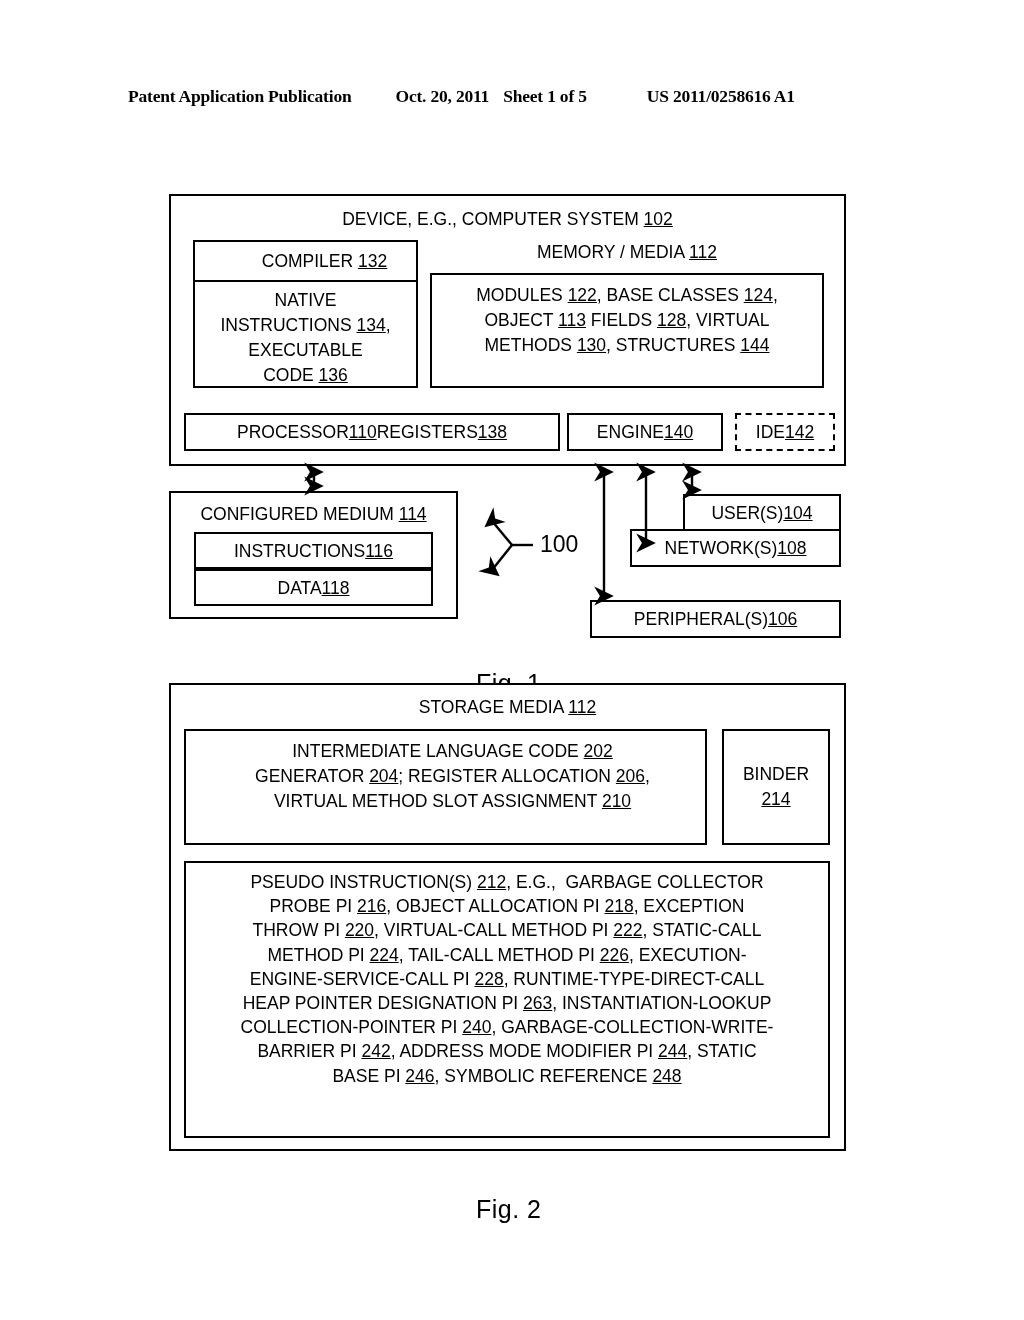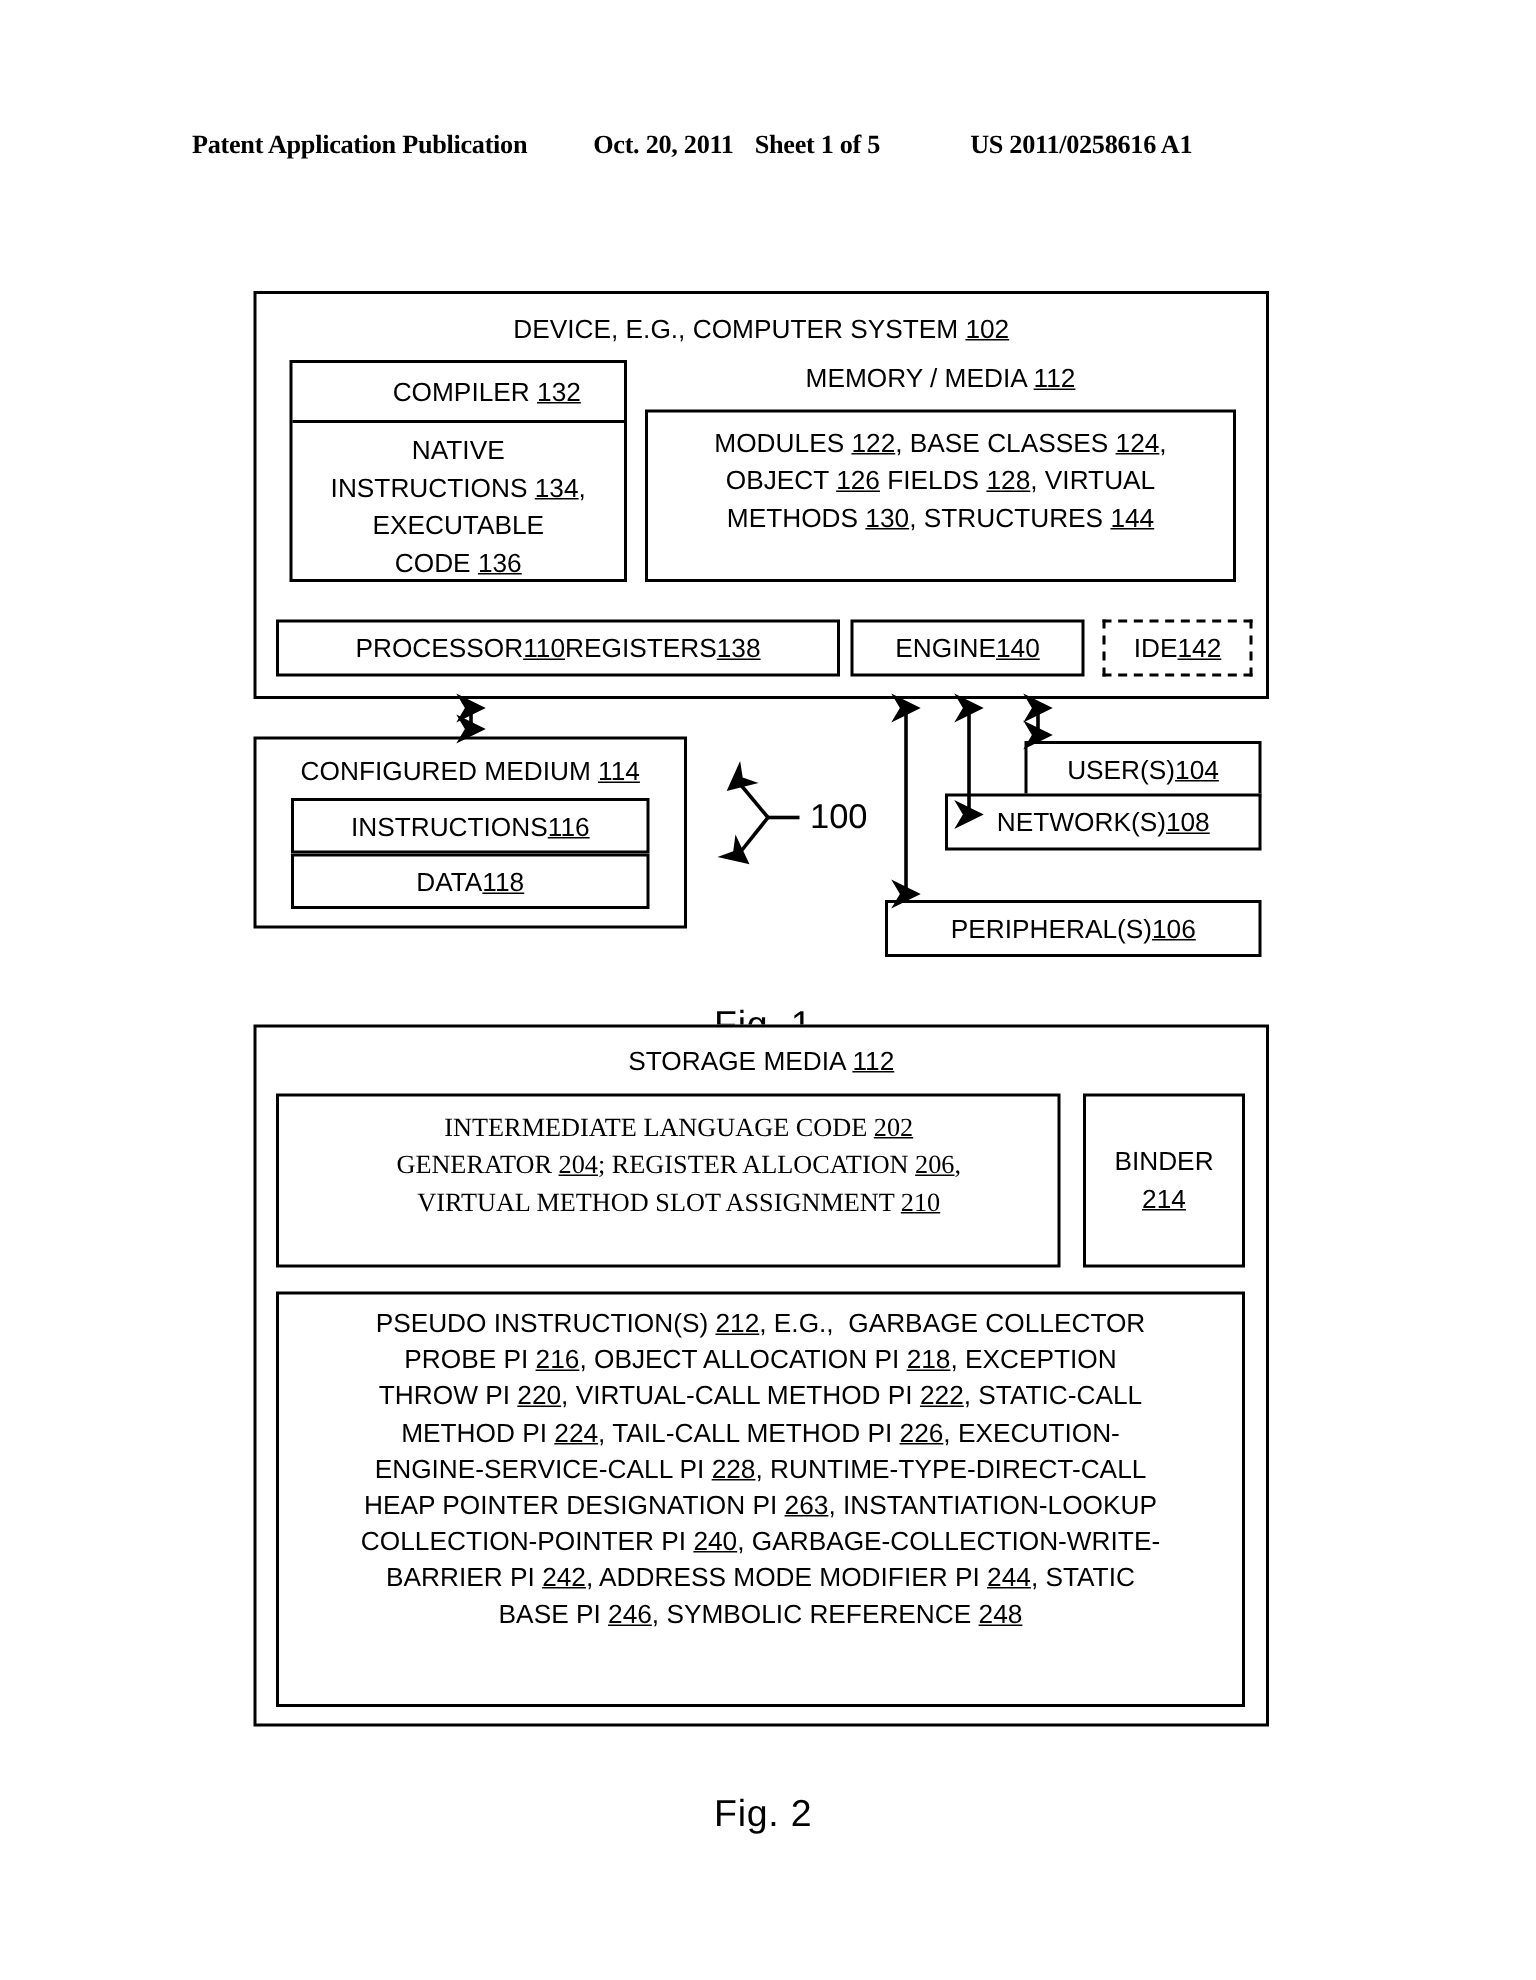--- a/index.html
+++ b/index.html
@@ -123,21 +123,21 @@
   </div>
 </div>
 
 <div class="lbl" style="position:absolute; left:430px; top:241px; width:394px; text-align:center;">
   <span>MEMORY / MEDIA </span><span class="u">112</span>
 </div>
 
 <div class="box" style="left:430px; top:273px; width:394px; height:115px;">
   <div class="lbl" style="position:absolute; left:2px; right:2px; top:8px; line-height:25px;">
     <div>MODULES <span class="u">122</span>, BASE CLASSES <span class="u">124</span>,</div>
-    <div>OBJECT <span class="u">126</span> FIELDS <span class="u">128</span>, VIRTUAL</div>
+    <div>OBJECT <span class="u">113</span> FIELDS <span class="u">128</span>, VIRTUAL</div>
     <div>METHODS <span class="u">130</span>, STRUCTURES <span class="u">144</span></div>
   </div>
 </div>
 
 <div class="box" style="left:184px; top:413px; width:376px; height:38px;">
   <div class="vcenter lbl">
     <span>PROCESSOR </span>
       <span class="u">110</span>
       <span> REGISTERS </span>
       <span class="u">138</span>
@@ -203,21 +203,21 @@
 
 <div class="fig-caption" style="left:476px; top:637px;">Fig. 1</div>
 
 <div class="box" style="left:169px; top:683px; width:677px; height:468px;">
   <div class="center-block lbl" style="top:11px;">
     <span>STORAGE MEDIA </span><span class="u">112</span>
   </div>
 </div>
 
 <div class="box" style="left:184px; top:729px; width:523px; height:116px;">
-  <div class="lbl" style="position:absolute; left:16px; right:2px; top:8px; line-height:25px;font-family:Liberation Serif, serif;">
+  <div class="lbl" style="position:absolute; left:16px; right:2px; top:8px; line-height:25px;">
     <div>INTERMEDIATE LANGUAGE CODE <span class="u">202</span></div>
     <div>GENERATOR <span class="u">204</span>; REGISTER ALLOCATION <span class="u">206</span>,</div>
     <div>VIRTUAL METHOD SLOT ASSIGNMENT <span class="u">210</span></div>
   </div>
 </div>
 
 <div class="box" style="left:722px; top:729px; width:108px; height:116px;">
   <div class="vcenter lbl" style="flex-direction:column; line-height:25px;">
     <div>BINDER</div>
     <div class="u">214</div>

